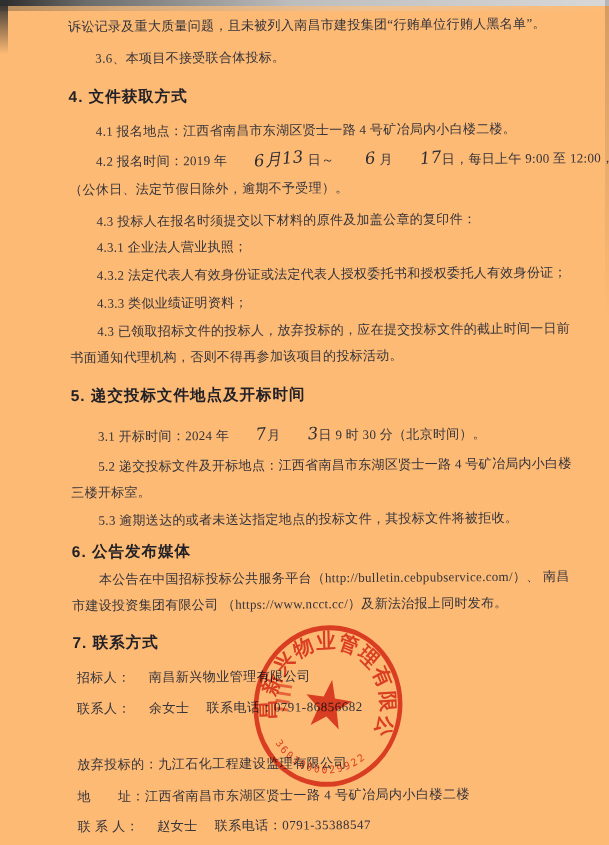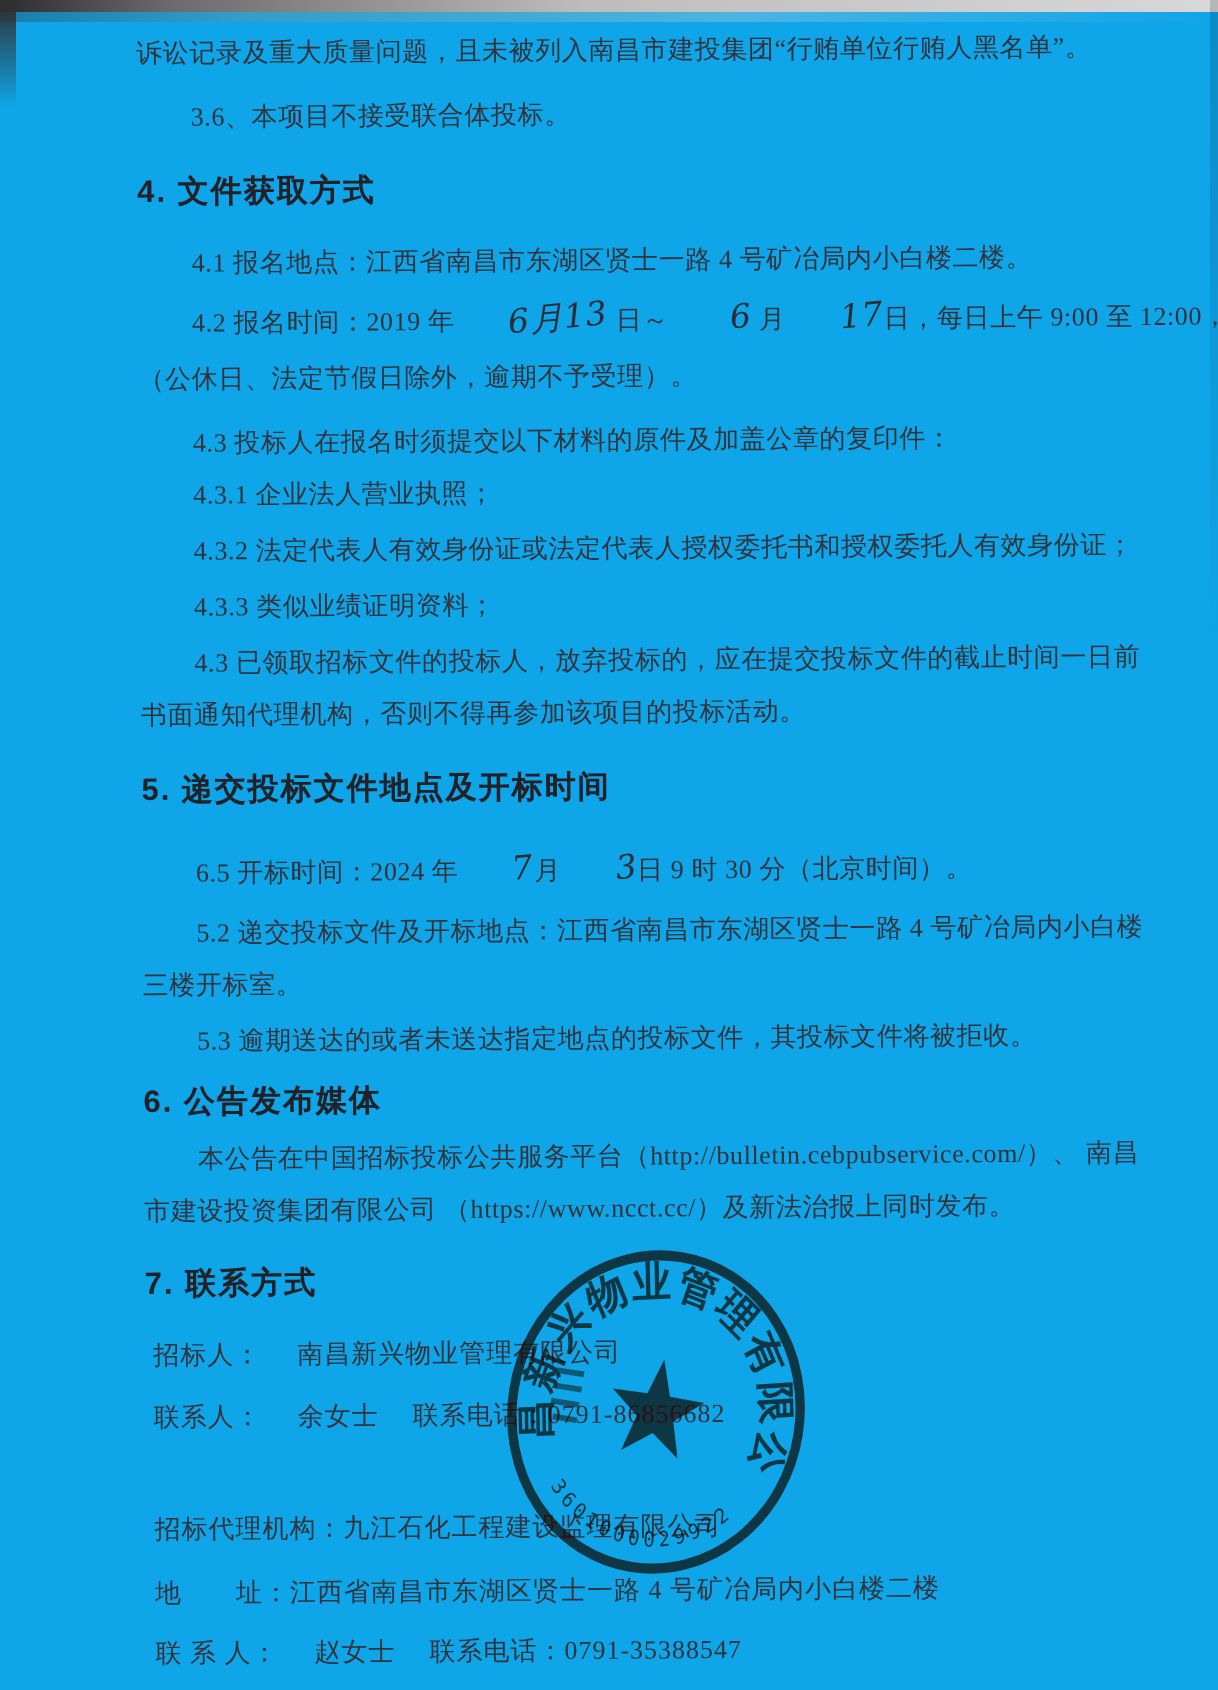--- a/index.html
+++ b/index.html
@@ -1,16 +1,16 @@
 <!DOCTYPE html>
 <html><head>
 <meta charset="utf-8">
 <style>
   html,body{margin:0;padding:0;background:#e9e9e9;}
-  .page{position:relative;width:609px;height:845px;background:#0ea5e9;overflow:hidden;
+  .page{position:relative;width:609px;height:845px;background:#fdba74;overflow:hidden;
         font-family:"Liberation Serif","DejaVu Serif",serif;color:#34333b;}
   
   .edge-top{position:absolute;top:0;left:0;right:0;height:6px;
             background:linear-gradient(to right,#2b2b2b 0%,#6b6b6b 14%,#bdbdbd 48%,#d8d8d8 100%);}
   .edge-top2{position:absolute;top:6px;left:0;right:0;height:5px;opacity:.32;
             background:linear-gradient(to right,#2b2b2b 0%,#8a8a8a 20%,#d2d2d2 60%,transparent 100%);}
   .edge-left{position:absolute;top:0;left:0;width:8px;height:54px;
             background:linear-gradient(to bottom,#2f2f2f 0%,rgba(47,47,47,0) 100%);}
   .edge-right{position:absolute;top:0;right:0;width:4px;height:320px;
             background:linear-gradient(to bottom,rgba(0,0,0,.16),rgba(0,0,0,0));}
@@ -49,31 +49,31 @@
     <p class="p indent mt9">4.1 报名地点：江西省南昌市东湖区贤士一路 4 号矿冶局内小白楼二楼。</p>
     <p class="p indent mt4 nowrap"><span>4.2 报名时间：2019 年</span><span class="hw">6月13</span><span> 日～ </span><span class="hw">6</span><span> 月</span><span class="hw">17</span><span>日，每日上午 9:00 至 12:00，下午 14:00 至 17:00</span></p>
     <p class="p mt2">（公休日、法定节假日除外，逾期不予受理）。</p>
     <p class="p indent mt6">4.3 投标人在报名时须提交以下材料的原件及加盖公章的复印件：</p>
     <p class="p indent mt0">4.3.1 企业法人营业执照；</p>
     <p class="p indent mt2">4.3.2 法定代表人有效身份证或法定代表人授权委托书和授权委托人有效身份证；</p>
     <p class="p indent mt2">4.3.3 类似业绩证明资料；</p>
     <p class="p indent mt2">4.3 已领取招标文件的投标人，放弃投标的，应在提交投标文件的截止时间一日前书面通知代理机构，否则不得再参加该项目的投标活动。</p>
 
     <h2 class="h mt12">5. 递交投标文件地点及开标时间</h2>
-    <p class="p indent mt15"><span>6.5 开标时间：2024 年</span><span class="hw">7</span><span>月</span><span class="hw">3</span><span>日 9 时 30 分（北京时间）。</span></p>
+    <p class="p indent mt15"><span>3.1 开标时间：2024 年</span><span class="hw">7</span><span>月</span><span class="hw">3</span><span>日 9 时 30 分（北京时间）。</span></p>
     <p class="p indent mt4">5.2 递交投标文件及开标地点：江西省南昌市东湖区贤士一路 4 号矿冶局内小白楼三楼开标室。</p>
     <p class="p indent mt2">5.3 逾期送达的或者未送达指定地点的投标文件，其投标文件将被拒收。</p>
 
     <h2 class="h mt5">6. 公告发布媒体</h2>
     <p class="p indent mt2">本公告在中国招标投标公共服务平台（http://bulletin.cebpubservice.com/）、 南昌市建设投资集团有限公司 （https://www.ncct.cc/）及新法治报上同时发布。</p>
 
     <h2 class="h mt11">7. 联系方式</h2>
     <p class="row mt9"><span>招标人：</span><span class="gap-sm">南昌新兴物业管理有限公司</span></p>
     <p class="row mt5"><span>联系人：</span><span class="gap-sm">余女士</span><span class="gap-md">联系电话：</span><span>0791-86856682</span></p>
-    <p class="row mt30"><span>招标代理机构：</span><span>九江石化工程建设监理有限公司</span></p>
+    <p class="row mt30"><span>放弃投标的：</span><span>九江石化工程建设监理有限公司</span></p>
     <p class="row mt6"><span>地　　址：</span><span>江西省南昌市东湖区贤士一路 4 号矿冶局内小白楼二楼</span></p>
     <p class="row mt4"><span>联 系 人：</span><span class="gap-sm">赵女士</span><span class="gap-md">联系电话：</span><span>0791-35388547</span></p>
   </div>
 
   <svg class="stamp" viewBox="-76 -76 152 152" preserveAspectRatio="none">
     <circle cx="0" cy="0" r="71" fill="none" stroke="#d9453a" stroke-width="4.6"></circle>
     <polygon fill="#d9453a" points="0,-24 5.64,-7.77 22.83,-7.41 9.13,2.97 14.11,19.41 0,9.6 -14.11,19.41 -9.13,2.97 -22.83,-7.41 -5.64,-7.77"></polygon>
     <path id="sealTextArc" d="M -46 25.5 A 52.6 52.6 0 1 1 46 25.5" fill="none"></path>
     <text font-size="19" fill="#d9453a" letter-spacing="1.5" font-family="Liberation Serif, DejaVu Serif, serif" font-weight="bold">
       <textPath href="#sealTextArc" startOffset="50%" text-anchor="middle">南昌新兴物业管理有限公司</textPath>

